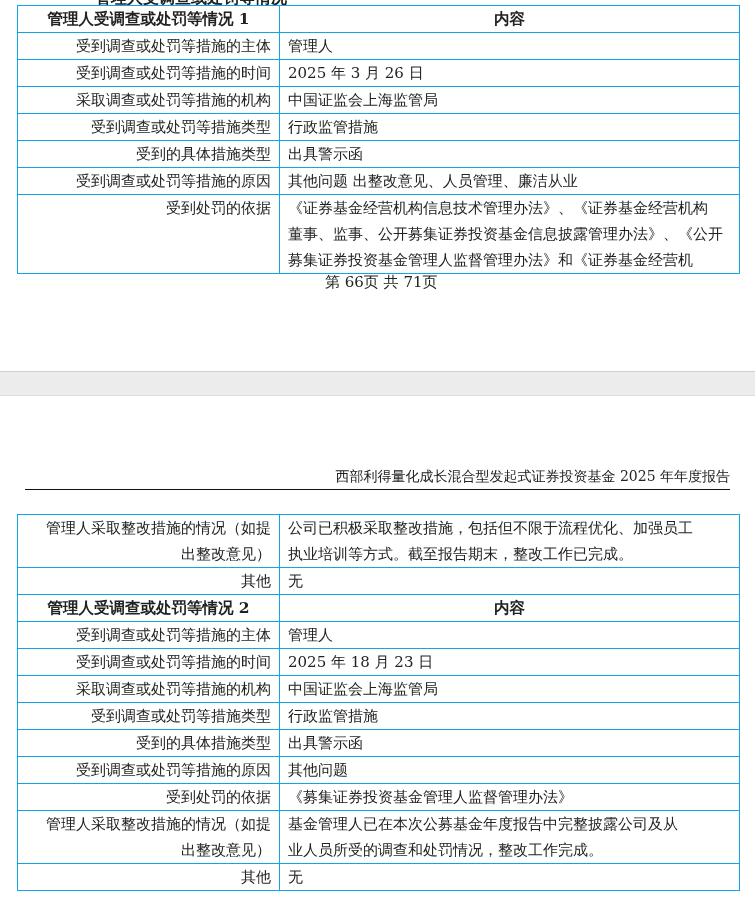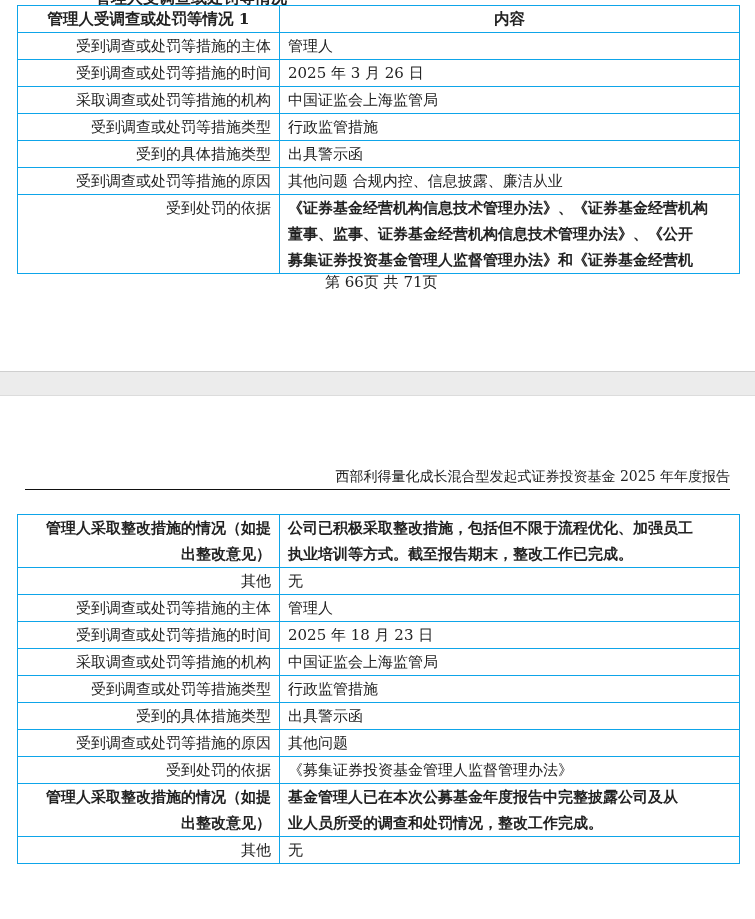--- a/index.html
+++ b/index.html
@@ -6,21 +6,21 @@
   body{width:755px;height:919px;overflow:hidden;background:#fff;position:relative;font-family:"DejaVu Serif","Liberation Serif",serif;color:#222;}
   .page{position:absolute;left:0;width:755px;background:#fff;}
   .page1{top:0;height:371px;}
   .gap{position:absolute;left:0;top:371px;width:755px;height:25px;background:#ececec;border-top:1px solid #cfcfcf;border-bottom:1px solid #dcdcdc;box-sizing:border-box;}
   .page2{top:396px;height:523px;}
   .partial-title{position:absolute;left:95px;top:-12px;font-size:16px;font-weight:bold;color:#222;white-space:nowrap;}
   table{position:absolute;left:17px;border-collapse:collapse;table-layout:fixed;width:723px;}
   td{border:1px solid #0ea5e9;font-size:15px;padding:0 8px;height:26px;line-height:26px;vertical-align:top;box-sizing:border-box;}
   td.c1{width:262px;text-align:right;}
   tr.hdr td{font-weight:bold;text-align:center;font-size:15.5px;}
-  td.multi{line-height:26px;font-weight:bold;}
+  td.multi{line-height:26px;}
   .pagenum{position:absolute;left:325px;top:273px;font-size:15px;color:#222;}
   .header-title{position:absolute;right:25px;top:72px;font-size:14px;color:#222;white-space:nowrap;}
   .header-rule{position:absolute;left:25px;right:25px;top:93px;border-top:1.5px solid #111;}
 </style>
 </head>
 <body>
 
 <div class="page page1">
   <div class="partial-title">管理人受调查或处罚等情况</div>
   <table style="top:5px;">
@@ -44,27 +44,27 @@
     <tr>
           <td class="c1">受到调查或处罚等措施类型</td>
           <td>行政监管措施</td>
         </tr>
     <tr>
           <td class="c1">受到的具体措施类型</td>
           <td>出具警示函</td>
         </tr>
     <tr>
           <td class="c1">受到调查或处罚等措施的原因</td>
-          <td>其他问题 合规内控、信息披露、廉洁从业</td>
+          <td>其他问题 出整改意见、人员管理、廉洁从业</td>
         </tr>
     <tr>
       <td class="c1">受到处罚的依据</td>
       <td class="multi">
         <div>《证券基金经营机构信息技术管理办法》、《证券基金经营机构</div>
-        <div>董事、监事、证券基金经营机构信息技术管理办法》、《公开</div>
+        <div>董事、监事、公开募集证券投资基金信息披露管理办法》、《公开</div>
         <div>募集证券投资基金管理人监督管理办法》和《证券基金经营机</div>
       </td>
     </tr>
   </tbody>
     </table>
   <div class="pagenum">第 66页 共 71页</div>
 </div>
 
 <div class="gap"></div>
 
@@ -79,20 +79,24 @@
             <div>出整改意见）</div>
           </td>
       <td class="multi">
             <div>公司已积极采取整改措施，包括但不限于流程优化、加强员工</div>
             <div>执业培训等方式。截至报告期末，整改工作已完成。</div>
           </td>
     </tr>
     <tr>
           <td class="c1">其他</td>
           <td>无</td>
+        </tr>
+    <tr class="hdr">
+          <td class="c1">管理人受调查或处罚等情况 2</td>
+          <td>内容</td>
         </tr>
     <tr>
           <td class="c1">受到调查或处罚等措施的主体</td>
           <td>管理人</td>
         </tr>
     <tr>
           <td class="c1">受到调查或处罚等措施的时间</td>
           <td>2025 年 18 月 23 日</td>
         </tr>
     <tr>

